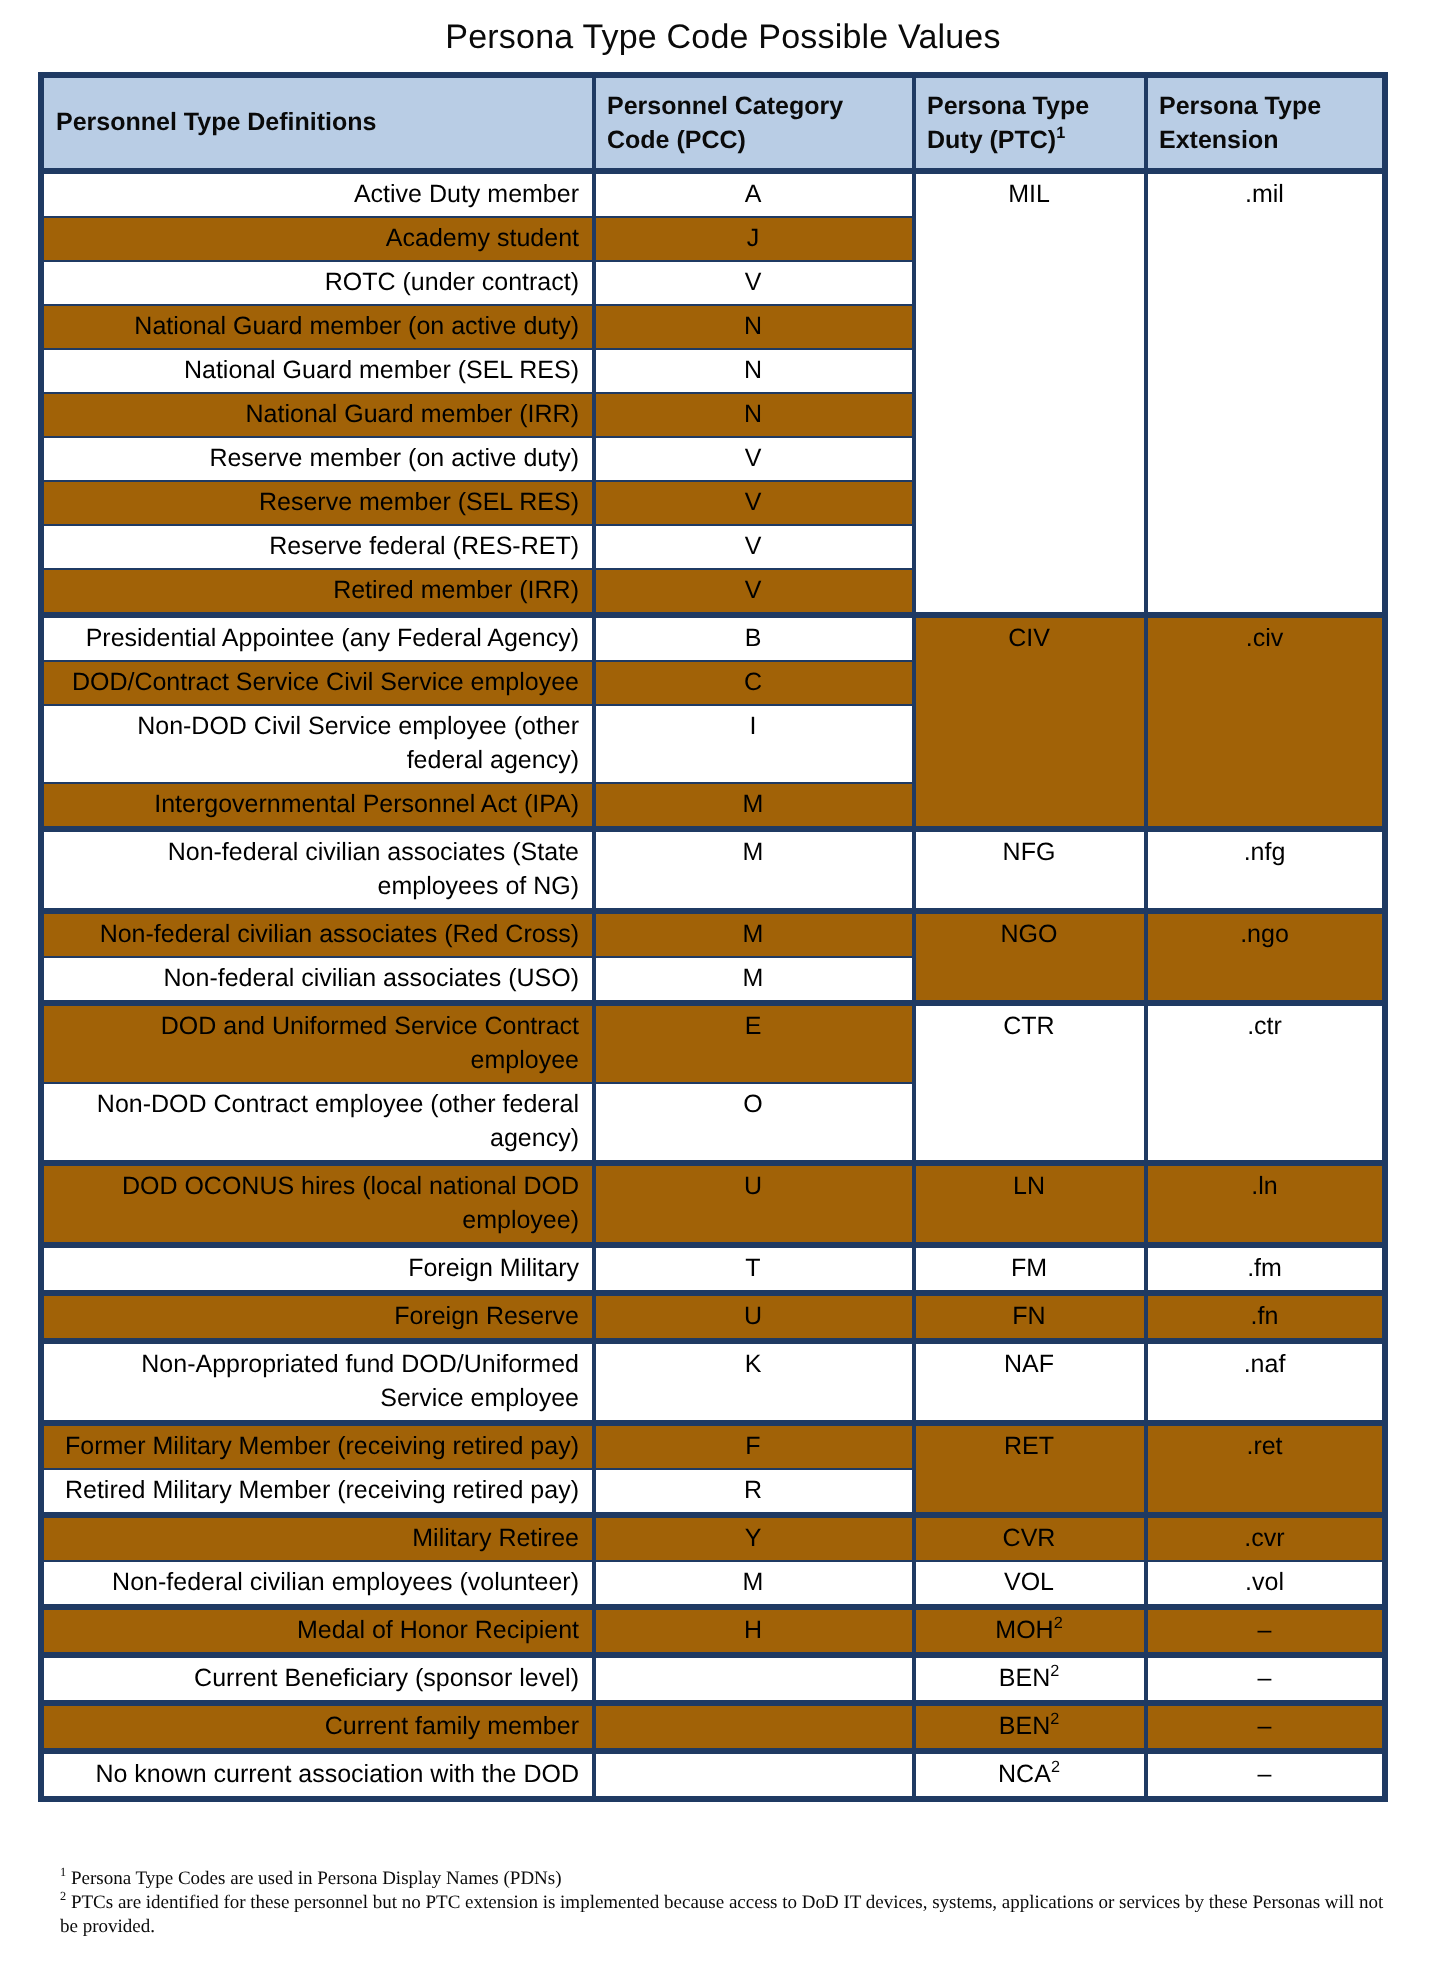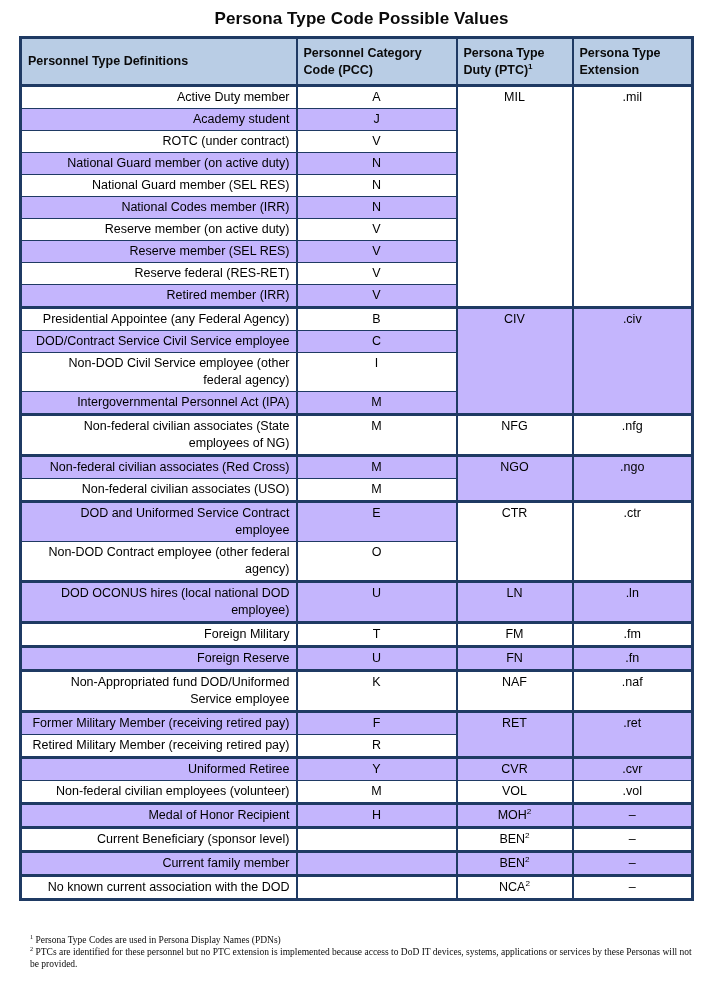--- a/index.html
+++ b/index.html
@@ -1,21 +1,21 @@
 <!DOCTYPE html>
 <html><head>
 <meta charset="utf-8">
 <style>
   html,body{margin:0;padding:0;}
   body{
     width:723px;height:990px;background:#ffffff;color:#000;
     font-family:"Liberation Sans",sans-serif;overflow:hidden;position:relative;
   }
   .page-title{
-    text-align:center;font-size:17px;font-weight:bold;
+    text-align:center;font-size:17px;font-weight:normal;
     margin:9px 0 7px 0;letter-spacing:0.1px;color:#0a0a0a;
   }
   table.persona-table{
     border-collapse:collapse;table-layout:fixed;
     margin-left:19px;border:3px solid #1F3A63;padding-left:16px;
   }
   .persona-table th,.persona-table td{
     border-left:2px solid #1F3A63;border-right:2px solid #1F3A63;
     font-size:12.5px;overflow:hidden;
   }
@@ -23,21 +23,21 @@
     background:#B9CDE5;text-align:left;vertical-align:middle;
     font-weight:bold;padding:4px 6px;height:37px;line-height:1.3;
     border-bottom:3px solid #1F3A63;color:#0a0a0a;
   }
   .persona-table td{
     padding:2px 6px;vertical-align:top;height:17px;line-height:17px;
   }
   td.def{text-align:right;}
   td.pcc,td.ptc,td.ext{text-align:center;}
   .bg-white{background:#ffffff;}
-  .bg-blue{background:#c4b5fd;}
+  .bg-blue{background:#a16207;}
   .bt-thin{border-top:1px solid #1F3A63;}
   .bt-thick{border-top:3px solid #1F3A63;}
   sup{font-size:0.65em;line-height:0;}
   .footnotes{
     margin:33px 0 0 30px;width:668px;
     font-family:"Liberation Serif",serif;font-size:9.5px;line-height:1.28;color:#0a0a0a;
   }
   .footnote{margin:0;}
 </style>
 </head>
@@ -77,21 +77,21 @@
       </tr>
       <tr>
         <td class="def bg-blue bt-thin">National Guard member (on active duty)</td>
         <td class="pcc bg-blue bt-thin">N</td>
       </tr>
       <tr>
         <td class="def bg-white bt-thin">National Guard member (SEL RES)</td>
         <td class="pcc bg-white bt-thin">N</td>
       </tr>
       <tr>
-        <td class="def bg-blue bt-thin">National Codes member (IRR)</td>
+        <td class="def bg-blue bt-thin">National Guard member (IRR)</td>
         <td class="pcc bg-blue bt-thin">N</td>
       </tr>
       <tr>
         <td class="def bg-white bt-thin">Reserve member (on active duty)</td>
         <td class="pcc bg-white bt-thin">V</td>
       </tr>
       <tr>
         <td class="def bg-blue bt-thin">Reserve member (SEL RES)</td>
         <td class="pcc bg-blue bt-thin">V</td>
       </tr>
@@ -175,21 +175,21 @@
         <td class="def bg-blue bt-thick">Former Military Member (receiving retired pay)</td>
         <td class="pcc bg-blue bt-thick">F</td>
         <td rowspan="2" class="ptc bg-blue bt-thick"><span>RET</span></td>
         <td rowspan="2" class="ext bg-blue bt-thick">.ret</td>
       </tr>
       <tr>
         <td class="def bg-white bt-thin">Retired Military Member (receiving retired pay)</td>
         <td class="pcc bg-white bt-thin">R</td>
       </tr>
       <tr>
-        <td class="def bg-blue bt-thick">Uniformed Retiree</td>
+        <td class="def bg-blue bt-thick">Military Retiree</td>
         <td class="pcc bg-blue bt-thick">Y</td>
         <td rowspan="1" class="ptc bg-blue bt-thick"><span>CVR</span></td>
         <td rowspan="1" class="ext bg-blue bt-thick">.cvr</td>
       </tr>
       <tr>
         <td class="def bg-white bt-thin">Non-federal civilian employees (volunteer)</td>
         <td class="pcc bg-white bt-thin">M</td>
         <td rowspan="1" class="ptc bg-white bt-thin"><span>VOL</span></td>
         <td rowspan="1" class="ext bg-white bt-thin">.vol</td>
       </tr>

